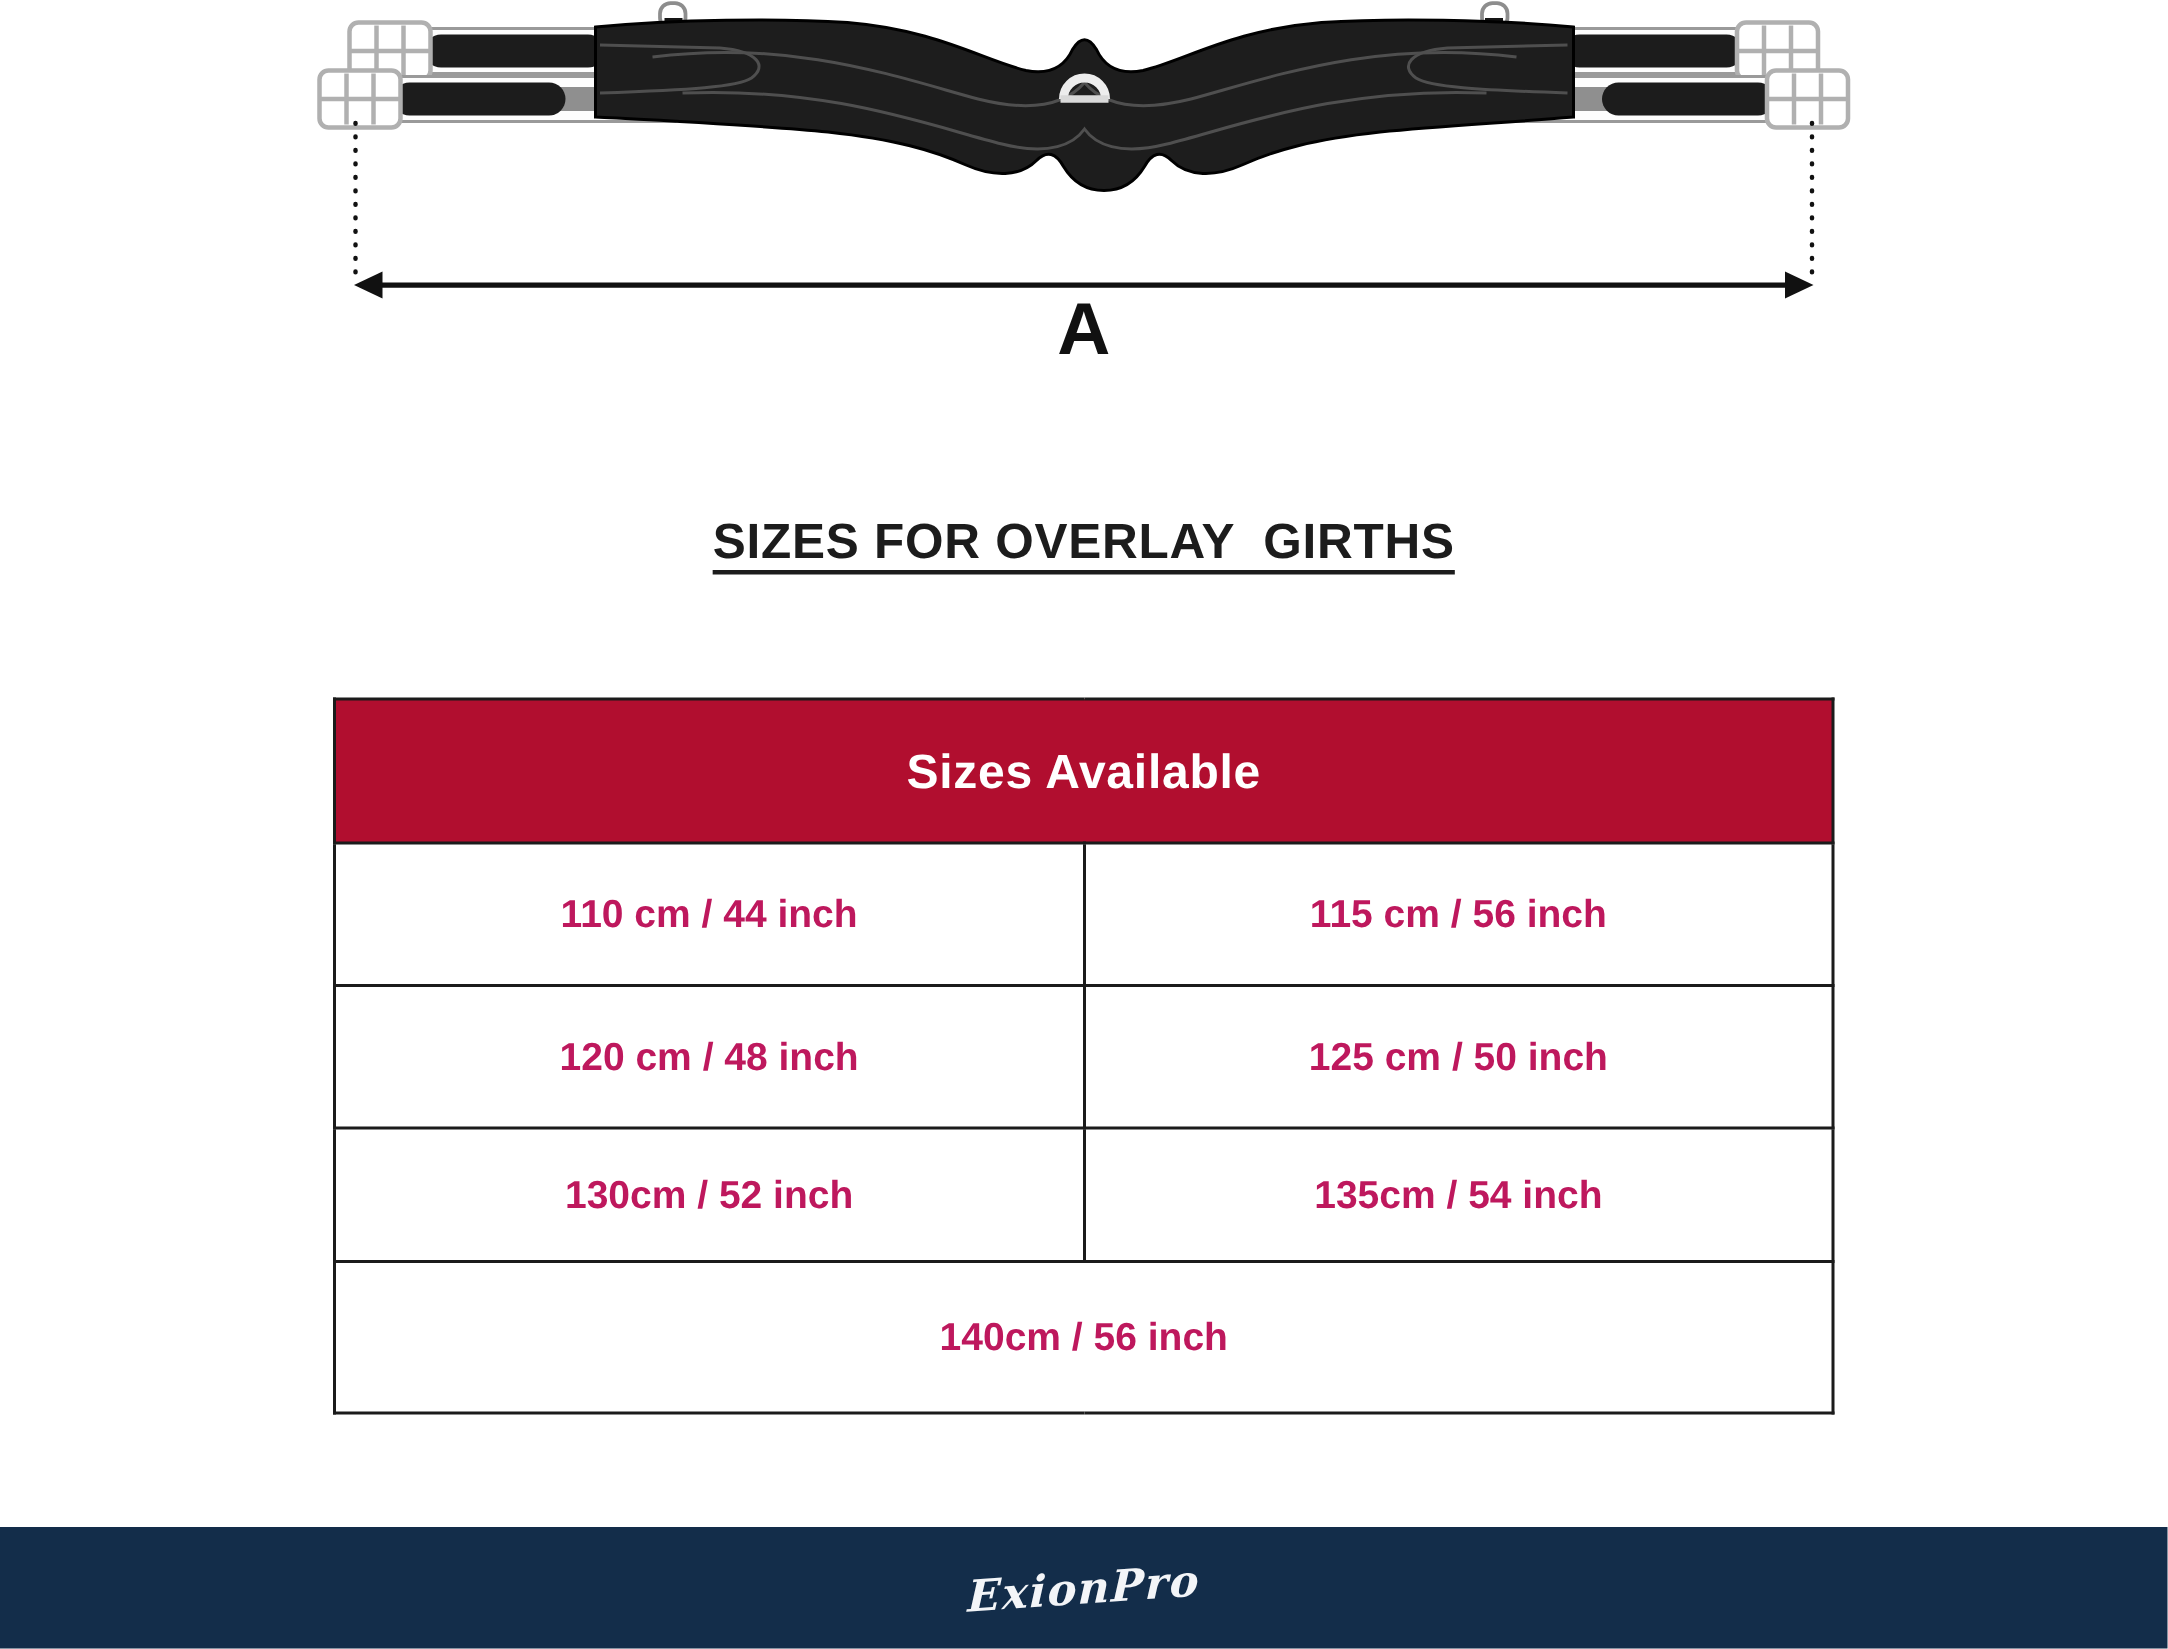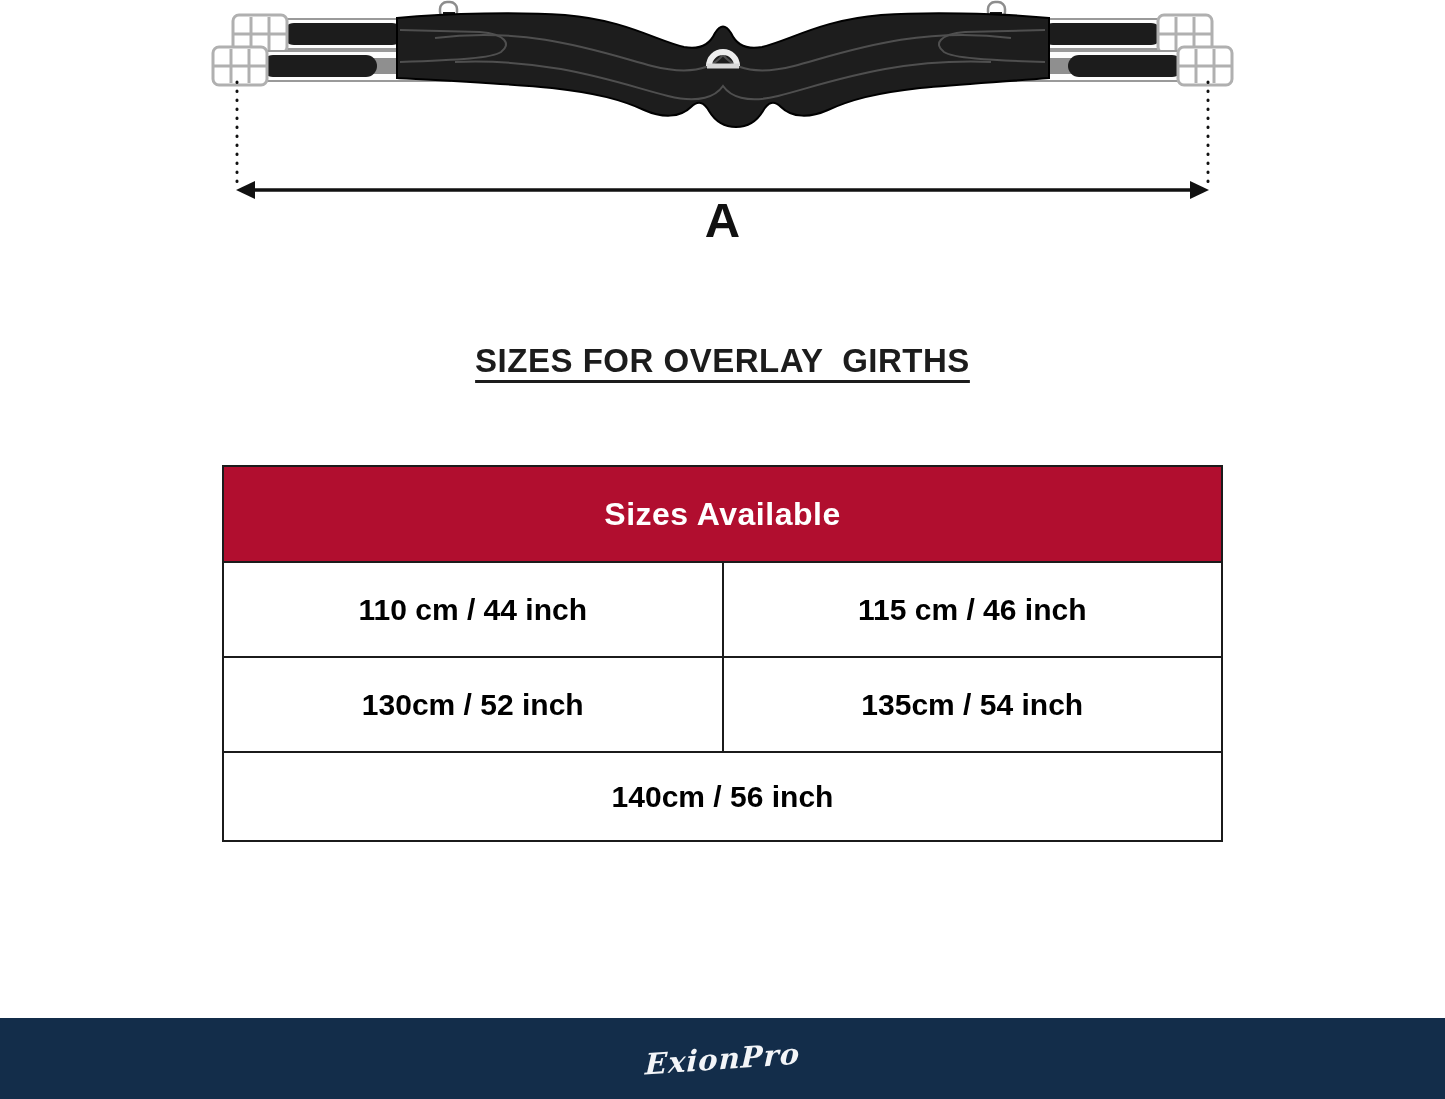--- a/index.html
+++ b/index.html
@@ -51,22 +51,22 @@
   table.sizes th {
     height: 94px;
     background: #B10E2F;
     color: #ffffff;
     font-size: 32px;
     font-weight: bold;
     letter-spacing: 0.5px;
   }
   table.sizes td {
     background: #ffffff;
-    color: #000000;
-    font-size: 30px;
+    color: #be185d;
+    font-size: 26px;
     font-weight: bold;
   }
   tbody tr:nth-child(1) td { height: 93px; }
   tbody tr:nth-child(2) td { height: 93px; }
   tbody tr:nth-child(3) td { height: 87px; border-radius: 13px; }
   tbody tr:nth-child(4) td { height: 99px; border-radius: 11px; }
 
   
   .footer {
     position: absolute; left: 0; bottom: 0;
@@ -177,21 +177,25 @@
 
   <table class="sizes">
     <thead>
       <tr>
         <th colspan="2">Sizes Available</th>
       </tr>
     </thead>
     <tbody>
       <tr>
         <td>110 cm / 44 inch</td>
-        <td>115 cm / 46 inch</td>
+        <td>115 cm / 56 inch</td>
+      </tr>
+      <tr>
+        <td>120 cm / 48 inch</td>
+        <td>125 cm / 50 inch</td>
       </tr>
       <tr>
         <td>130cm / 52 inch</td>
         <td>135cm / 54 inch</td>
       </tr>
       <tr>
         <td colspan="2">140cm / 56 inch</td>
       </tr>
     </tbody>
   </table>

